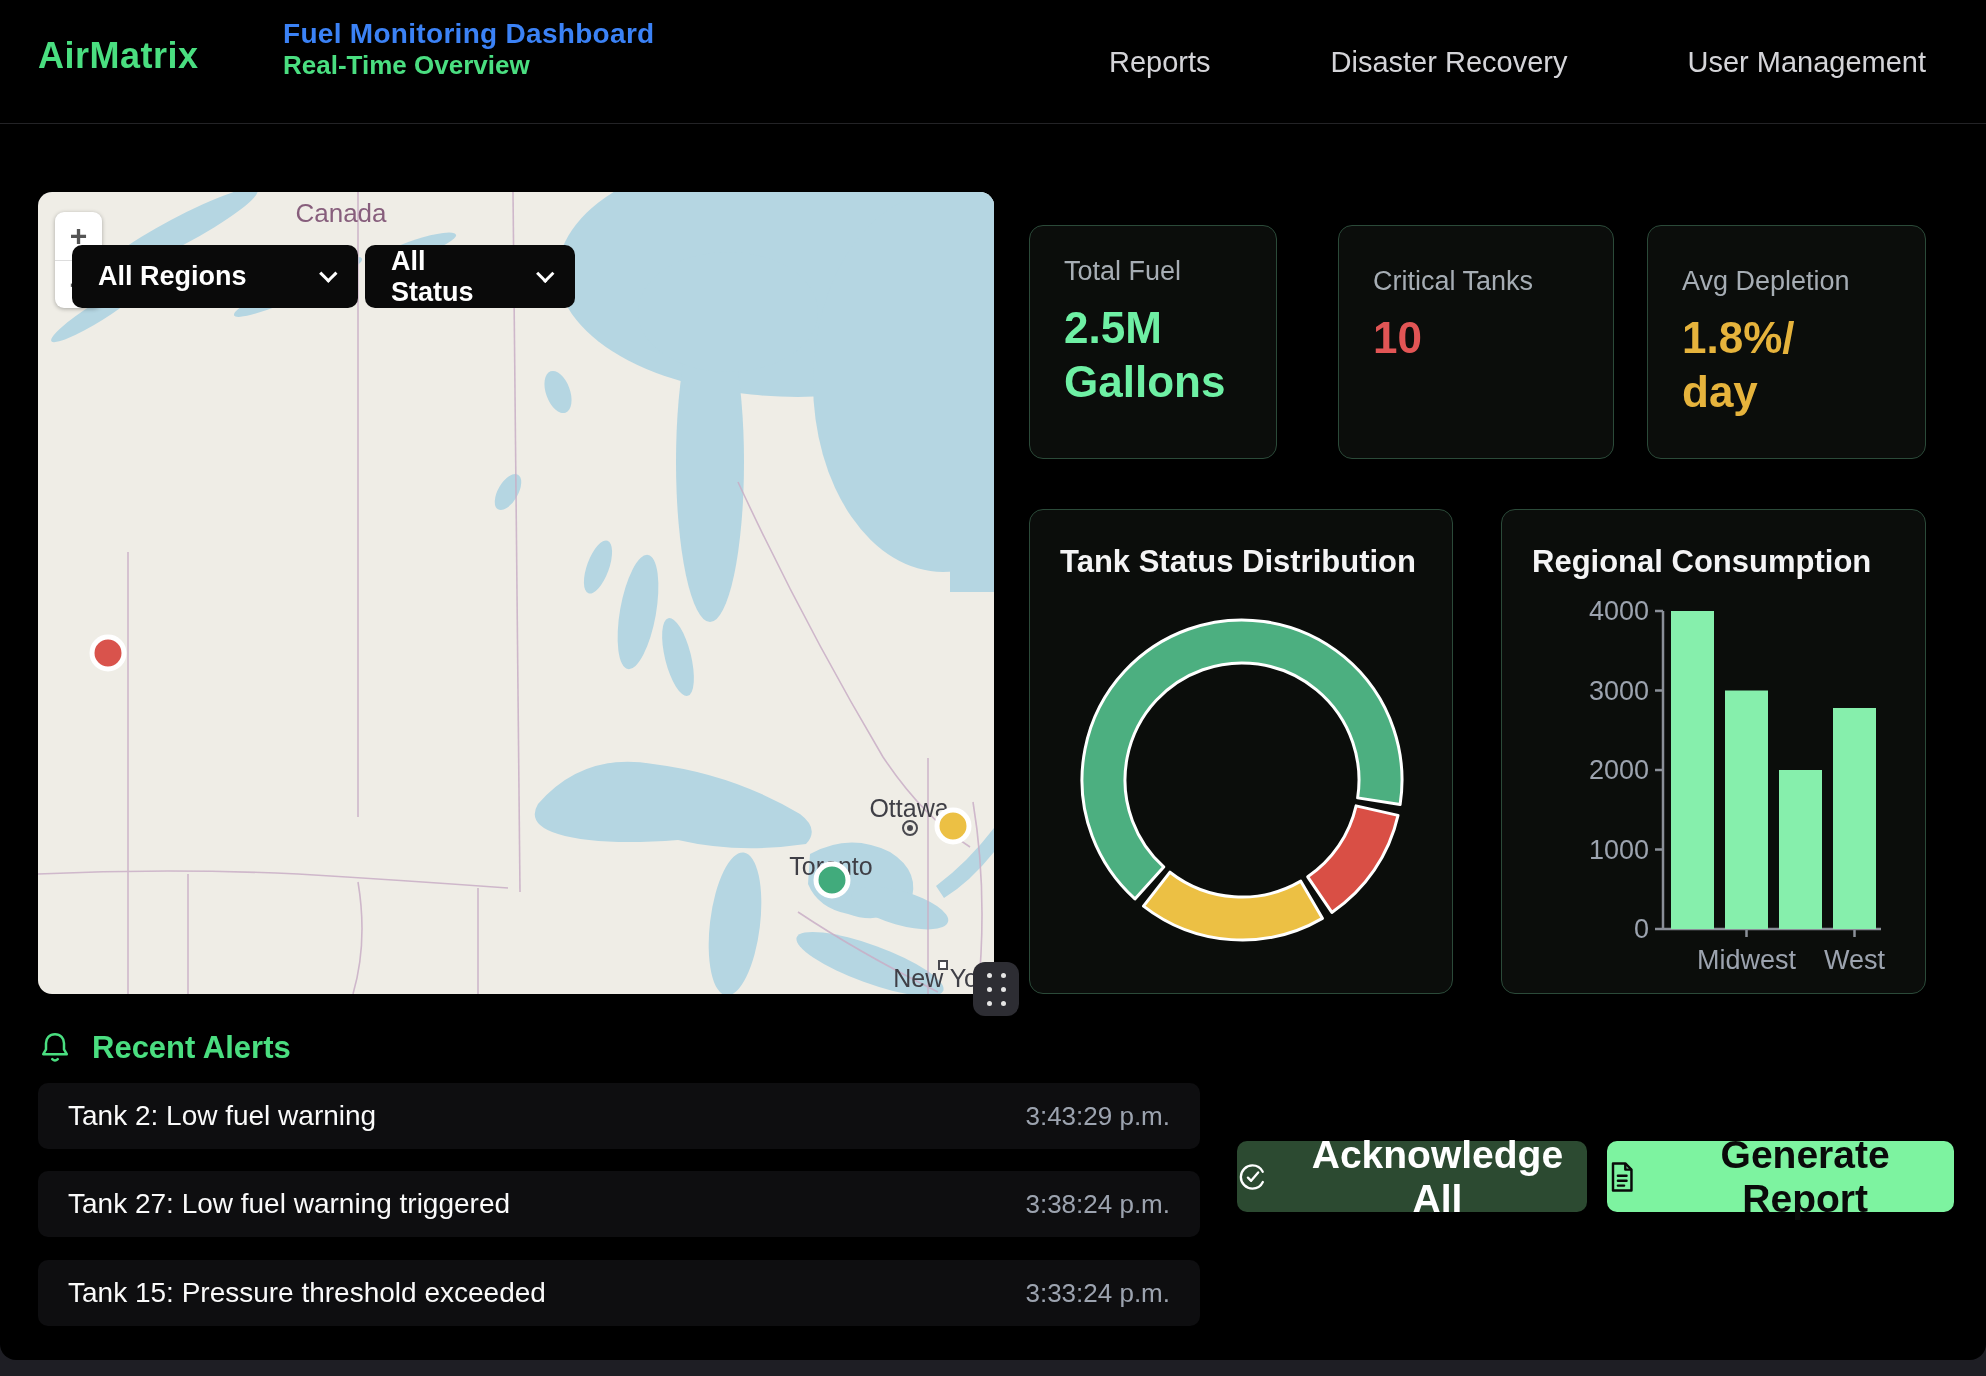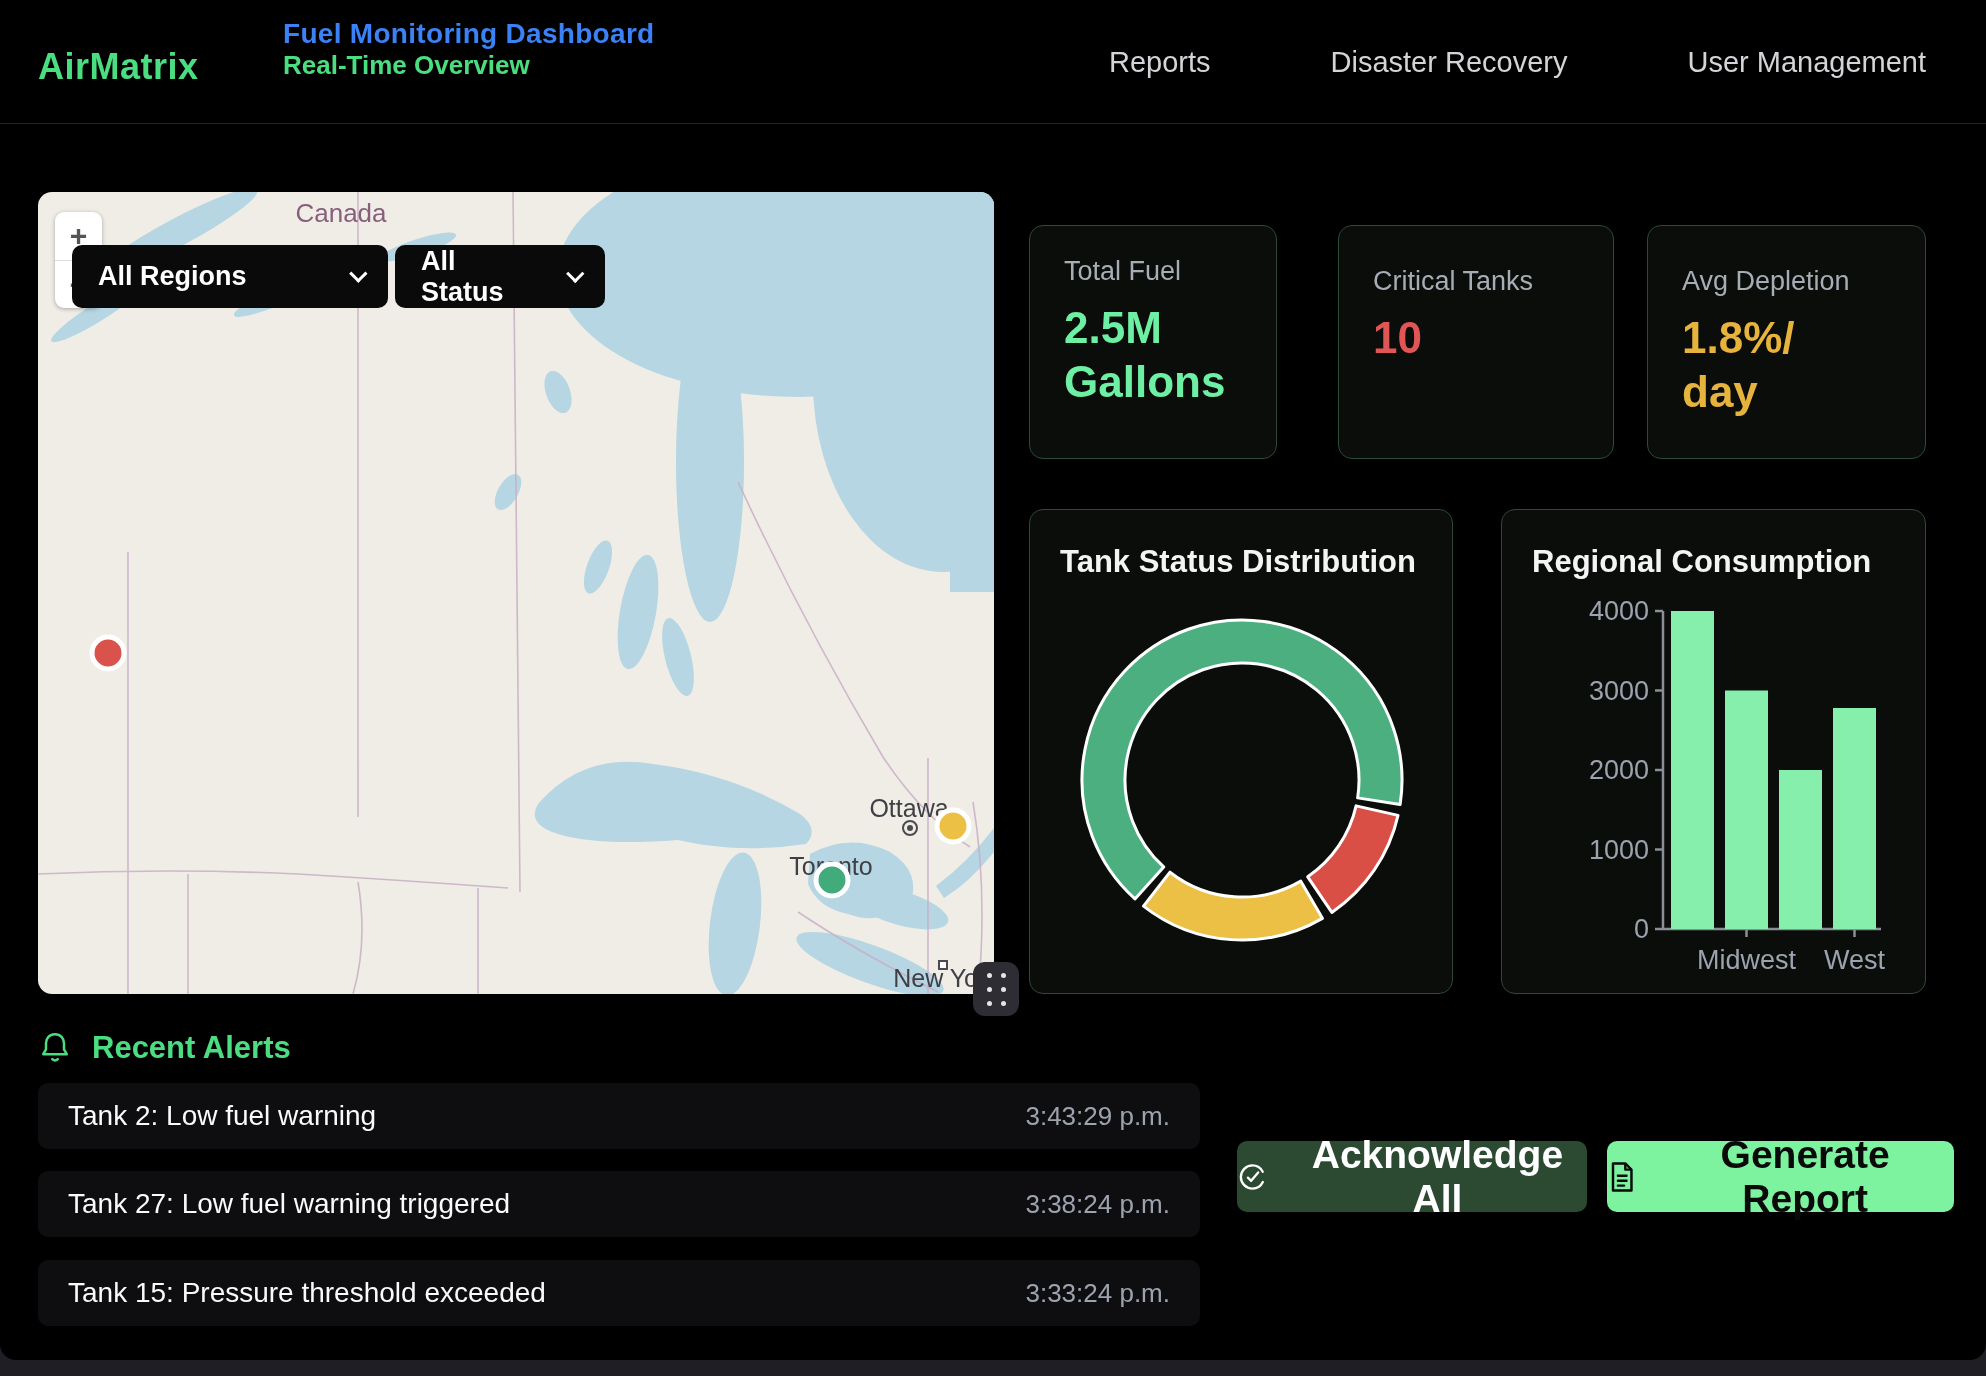--- a/index.html
+++ b/index.html
@@ -3,42 +3,42 @@
 <meta charset="utf-8">
 <style>
   * { margin:0; padding:0; box-sizing:border-box; }
   html,body { background:#1e1e24; font-family:"Liberation Sans", sans-serif; }
   #app { position:relative; width:1986px; height:1360px; background:#000; overflow:hidden;
          border-radius:0 0 16px 16px; }
 
   
   .header { position:absolute; left:0; top:0; width:1986px; height:124px;
             border-bottom:1px solid #232326; display:flex; align-items:center; }
-  .logo { position:absolute; left:38px; top:46px; font-size:36px; font-weight:bold; color:#4ade80; letter-spacing:.5px; }
+  .logo { position:absolute; left:38px; top:35px; font-size:36px; font-weight:bold; color:#4ade80; letter-spacing:.5px; }
   .titleblock { position:absolute; left:283px; top:18px; }
   .title { font-size:28px; font-weight:bold; color:#3b82f6; letter-spacing:.3px; }
   .subtitle { font-size:26px; font-weight:bold; color:#4ade80; }
   .nav { position:absolute; right:60px; top:0; height:124px; display:flex; align-items:center; gap:120px; }
   .nav-item { font-size:29px; color:#d4d4d8; cursor:pointer; white-space:nowrap; }
 
   
   .map-panel { position:absolute; left:38px; top:192px; width:956px; height:802px;
                border-radius:14px; overflow:hidden; background:#efede6; }
   .map-panel svg { position:absolute; left:0; top:0; }
   .zoomctl { position:absolute; left:17px; top:20px; width:47px; height:96px; background:#fff;
              border-radius:9px; box-shadow:0 1px 4px rgba(0,0,0,.3); z-index:1; }
   .zoomctl .zbtn { width:47px; height:48px; display:flex; align-items:center; justify-content:center;
                    font-size:30px; font-weight:bold; color:#555; cursor:pointer; }
   .zoomctl .zdiv { height:1px; background:#ddd; }
   .filters { position:absolute; left:34px; top:53px; display:flex; gap:7px; z-index:2; }
   .filter { height:63px; background:#0a0a0a; border-radius:10px; color:#fff; display:flex;
             align-items:center; font-size:27px; font-weight:bold; padding:0 26px; cursor:pointer; }
   .filter .chev { width:13px; height:13px; border-right:3px solid #fff; border-bottom:3px solid #fff;
                   transform:rotate(45deg) translateY(-4px); margin-left:26px; }
-  .f1{width:316px} .f2{width:266px} .f3{width:210px}
+  .f1{width:286px} .f2{width:266px} .f3{width:210px}
   .f1,.f2,.f3{justify-content:space-between}
 
   .grip { position:absolute; left:973px; top:962px; width:46px; height:54px; background:#2d2d33;
           border-radius:12px; display:grid; grid-template-columns:repeat(2,8px); grid-auto-rows:8px;
           gap:6px; align-content:center; justify-content:center; cursor:pointer; z-index:3; }
   .grip i { width:5px; height:5px; background:#e5e5e5; border-radius:50%; justify-self:center; align-self:center; }
 
   
   .card { position:absolute; background:#0b0d0b; border:1px solid #2b4a39; border-radius:14px; }
   .stat-label { font-size:27px; color:#a6adb4; }

